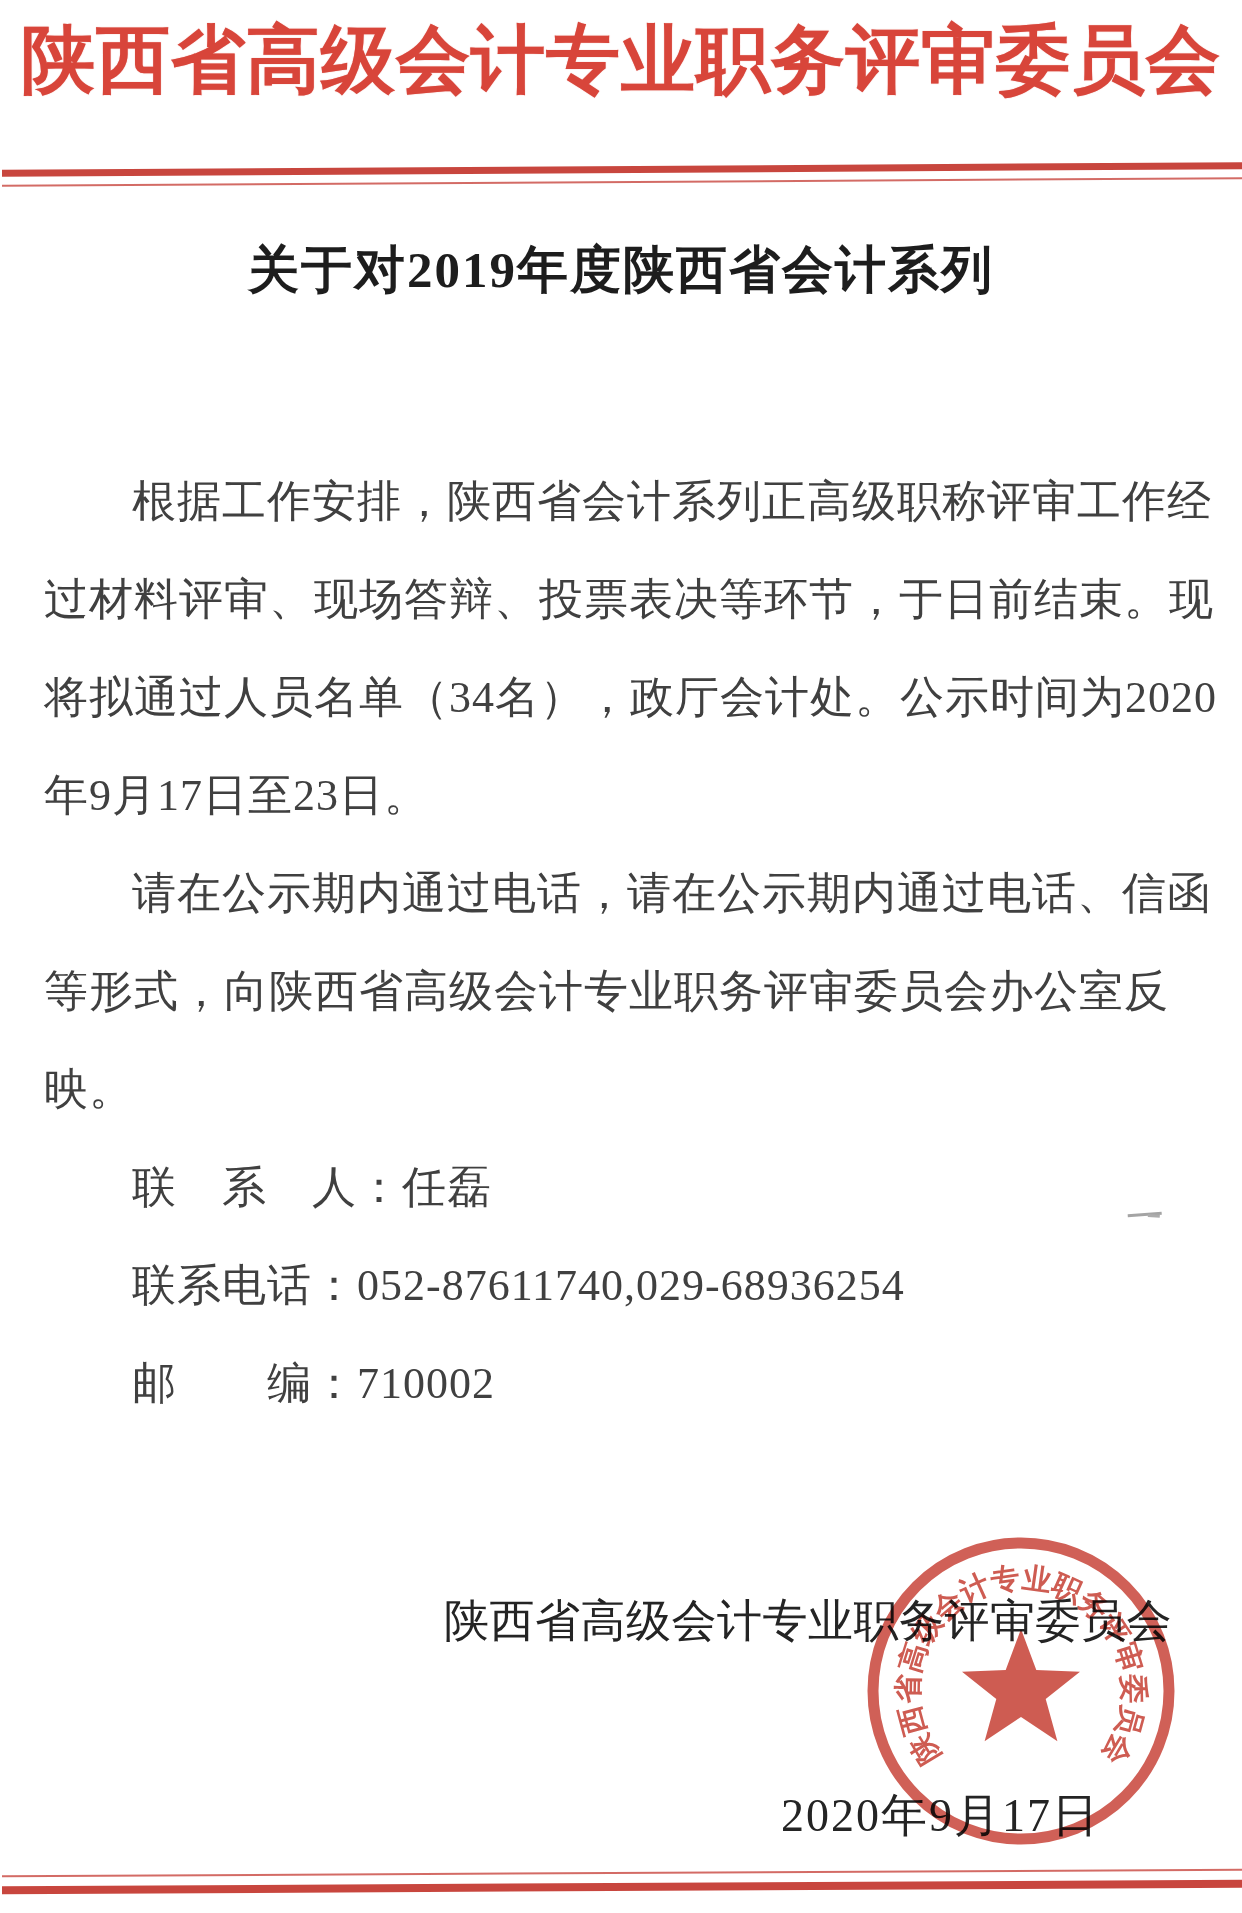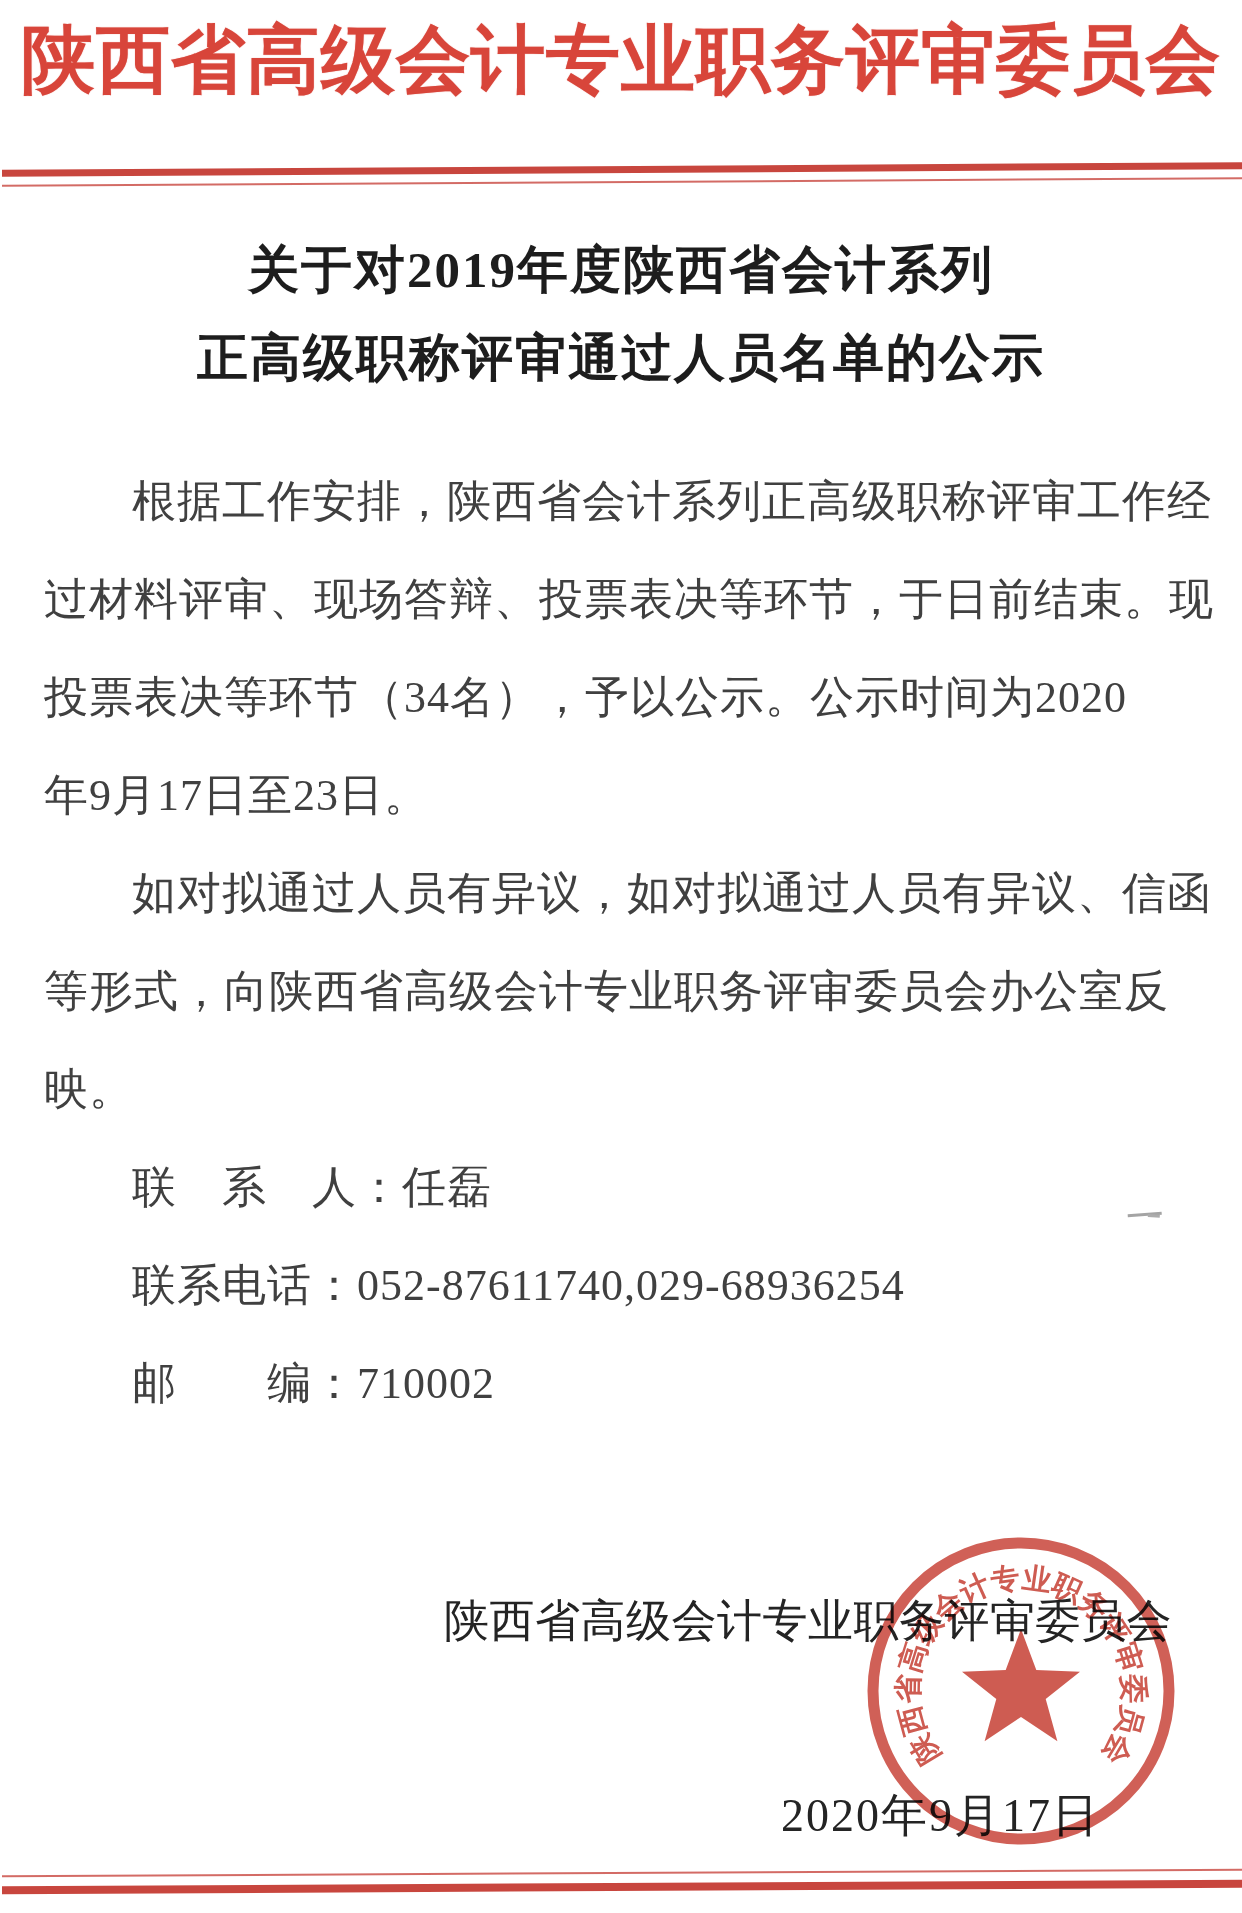--- a/index.html
+++ b/index.html
@@ -57,30 +57,29 @@
 </head>
 <body>
 
 <div class="letterhead">陕西省高级会计专业职务评审委员会</div>
 
 <div class="rule rule-head-thick"></div>
 <div class="rule rule-head-thin"></div>
 
 <div class="doc-title">
   <div>关于对2019年度陕西省会计系列</div>
-  <div>正高级职称评审通过人员名单的公示</div>
 </div>
 
 <div class="body-block">
   <div class="bl ind">根据工作安排，陕西省会计系列正高级职称评审工作经</div>
   <div class="bl">过材料评审、现场答辩、投票表决等环节，于日前结束。现</div>
-  <div class="bl">投票表决等环节（34名），予以公示。公示时间为2020</div>
+  <div class="bl">将拟通过人员名单（34名），政厅会计处。公示时间为2020</div>
   <div class="bl">年9月17日至23日。</div>
 
-  <div class="bl ind">如对拟通过人员有异议，如对拟通过人员有异议、信函</div>
+  <div class="bl ind">请在公示期内通过电话，请在公示期内通过电话、信函</div>
   <div class="bl">等形式，向陕西省高级会计专业职务评审委员会办公室反</div>
   <div class="bl">映。</div>
 
   <div class="bl ind">联　系　人：任磊</div>
   <div class="bl ind">联系电话：052-87611740,029-68936254</div>
   <div class="bl ind">邮　　编：710002</div>
 </div>
 
 <div class="smudge"></div>
 

